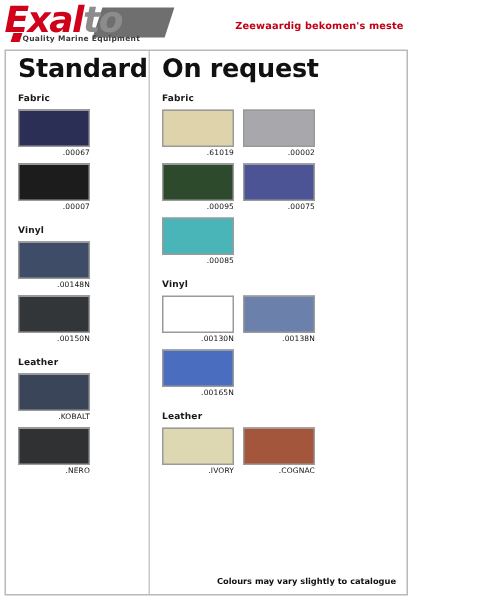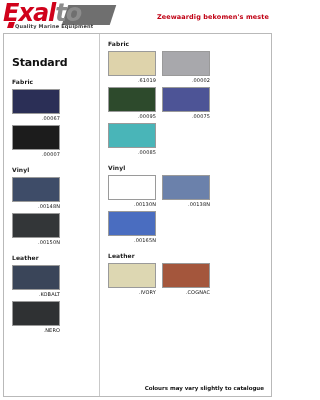--- a/index.html
+++ b/index.html
@@ -112,24 +112,24 @@
     border-right: 1px solid #c9c9c9;
   }
   .col-request {
     flex: 1;
     padding: 6px 6px 0 8px;
   }
 
   .col-title {
     font-family: "DejaVu Sans", sans-serif;
     font-weight: bold;
-    font-size: 11px;
+    font-size: 17px;
     color: #111111;
     letter-spacing: -0.2px;
-    margin: 16px 0 9px 0;
+    margin: 0 0 9px 0;
     line-height: 13px;
   }
 
   .group-label {
     font-family: "DejaVu Sans", sans-serif;
     font-weight: bold;
     font-size: 6px;
     color: #1a1a1a;
     margin: 0 0 4px 0;
     letter-spacing: 0.1px;
@@ -230,20 +230,21 @@
         </div>
         <div class="swatch-cell">
           <div class="swatch" style="background:#2f3133;"></div>
           <div class="swatch-code">.NERO</div>
         </div>
       </div>
     </div>
   </div>
 
   <div class="col col-request">
+    <div class="col-title">On request</div>
 
     <div class="group">
       <div class="group-label">Fabric</div>
       <div class="swatch-row">
         <div class="swatch-cell">
           <div class="swatch" style="background:#ded3ab;"></div>
           <div class="swatch-code">.61019</div>
         </div>
         <div class="swatch-cell">
           <div class="swatch" style="background:#a8a8ac;"></div>

